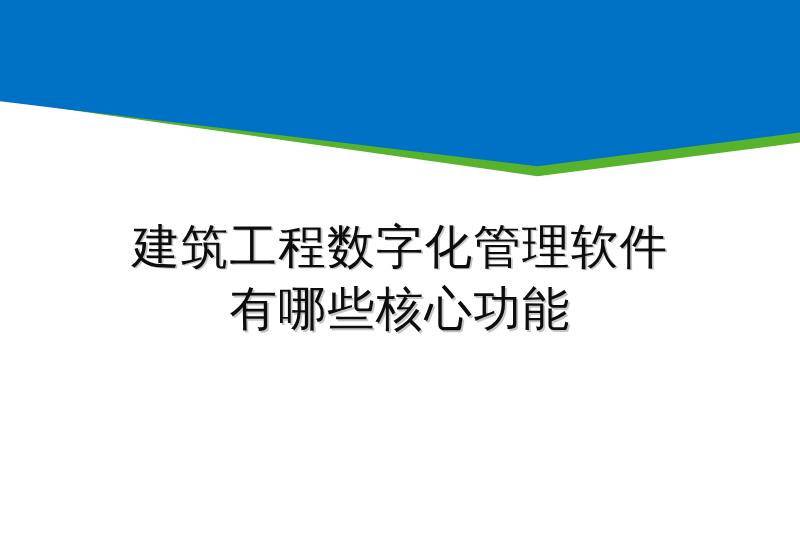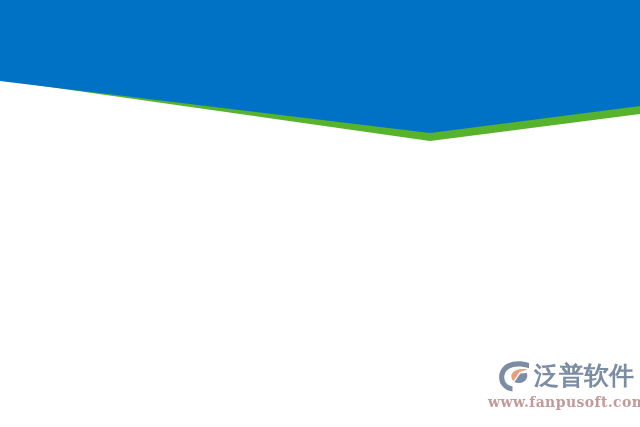--- a/index.html
+++ b/index.html
@@ -103,31 +103,19 @@
 
   <div class="banner">
     <svg viewBox="0 0 640 150" xmlns="http://www.w3.org/2000/svg" aria-hidden="true">
 
       <polygon points="0,80 430,141 640,114 640,105 430,132 0,71" fill="#57B22C"></polygon>
 
       <polygon points="0,0 640,0 640,106 430,133 0,81" fill="#0072C6"></polygon>
     </svg>
   </div>
 
+  <div class="title-block">
+    <span class="title-line">建筑工程数字化管理软件</span>
+    <span class="title-line">有哪些核心功能</span>
+  </div>
 
-  <div class="logo">
-    <div class="logo-row">
-      <span class="logo-mark">
-        <svg viewBox="0 0 34 32" xmlns="http://www.w3.org/2000/svg" aria-hidden="true">
-
-          <path d="M31 3 C22.5 0.2 12.5 0.6 6.5 5.6 C0.6 10.5 -0.6 19.3 3.6 25.2 C6.1 28.8 10.2 31 14.5 31.4 L14.5 26.4 C11.6 26.0 9.0 24.4 7.5 21.9 C5.1 17.9 6.2 12.5 10.0 9.5 C14.4 6.0 22.4 5.3 31 8.2 Z" fill="#7B8DA3"></path>
-
-          <path d="M29.5 9.5 C23.0 8.2 17.0 9.6 14.6 12.8 C12.6 15.4 13.2 19.0 15.6 21.1 L21.5 12.0 Z" fill="#E8A07C"></path>
-
-          <path d="M16.4 22.0 C19.6 23.8 24.2 23.3 27.0 20.8 C29.3 18.7 29.9 15.6 28.8 13.0 L22.4 13.6 Z" fill="#7B8DA3"></path>
-        </svg>
-      </span>
-      <span class="logo-name">泛普软件</span>
-    </div>
-    <div class="logo-url">www.fanpusoft.com</div>
-  </div>
 
 </div>
 
 </body></html>

